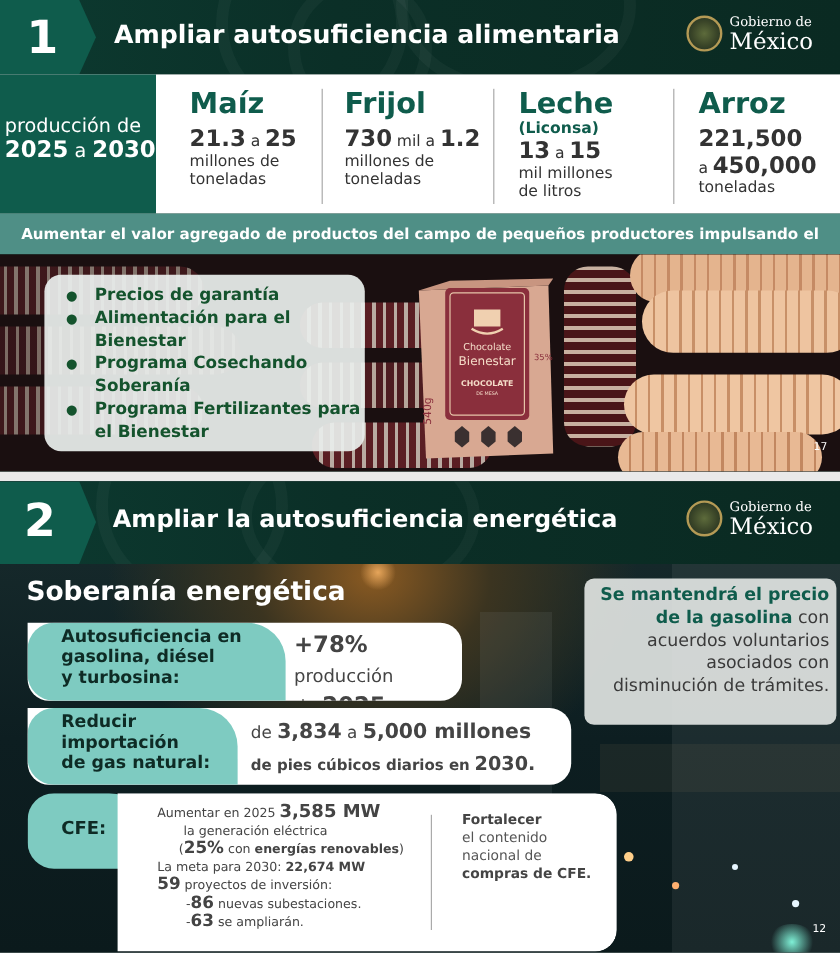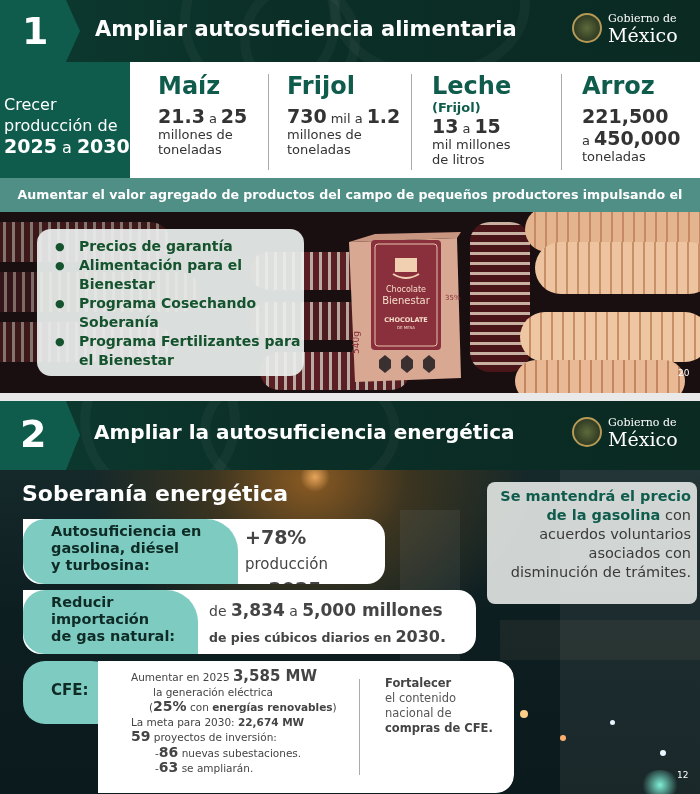--- a/index.html
+++ b/index.html
@@ -90,21 +90,20 @@
     <div class="hdr-title">Ampliar autosuficiencia alimentaria</div>
     <div class="gob">
       <div class="seal"></div>
       <div class="g1">Gobierno de</div>
       <div class="g2">México</div>
     </div>
   </div>
 
   <div class="stats">
     <div class="lead">
-      <div>Crecer</div>
       <div>producción de</div>
       <div><b>2025</b> <span>a</span> <b>2030</b></div>
     </div>
 
     <div class="col" style="left:158px;">
       <div class="name">Maíz</div>
       <div class="val">
         <div><span class="big">21.3</span> <span class="small">a</span> <span class="big">25</span></div>
         <div class="small">millones de</div>
         <div class="small">toneladas</div>
@@ -117,21 +116,21 @@
       <div class="val">
         <div><span class="big">730</span> <span class="small">mil a</span> <span class="big">1.2</span></div>
         <div class="small">millones de</div>
         <div class="small">toneladas</div>
       </div>
     </div>
     <div class="vsep" style="left:411px;"></div>
 
     <div class="col" style="left:432px;">
       <div class="name">Leche</div>
-      <div class="sub">(Frijol)</div>
+      <div class="sub">(Liconsa)</div>
       <div class="val" style="margin-top:0;">
         <div><span class="big">13</span> <span class="small">a</span> <span class="big">15</span></div>
         <div class="small">mil millones</div>
         <div class="small">de litros</div>
       </div>
     </div>
     <div class="vsep" style="left:561px;"></div>
 
     <div class="col" style="left:582px;">
       <div class="name">Arroz</div>
@@ -182,21 +181,21 @@
       <text x="61" y="94" font-size="6.5" fill="#f4dcc8" text-anchor="middle" font-weight="bold" font-family="DejaVu Sans, sans-serif">CHOCOLATE</text>
       <text x="61" y="101" font-size="4" fill="#f4dcc8" text-anchor="middle" font-family="DejaVu Sans, sans-serif">DE MESA</text>
       <text x="14" y="126" font-size="9" fill="#8a2f3c" font-family="DejaVu Sans, sans-serif" transform="rotate(-90 14 126)">540g</text>
       <text x="100" y="72" font-size="7" fill="#8a2f3c" font-family="DejaVu Sans, sans-serif">35%</text>
       <polygon points="34,132 40,127 46,132 46,140 40,145 34,140" fill="#3a3030"></polygon>
       <polygon points="56,132 62,127 68,132 68,140 62,145 56,140" fill="#3a3030"></polygon>
       <polygon points="78,132 84,127 90,132 90,140 84,145 78,140" fill="#3a3030"></polygon>
     </svg>
   </div>
 
-  <div class="page-num" style="left:678px;top:368px;">20</div>
+  <div class="page-num" style="left:678px;top:368px;">17</div>
 </div>
 
 <div class="slide2">
   <div class="hdr2">
     <div class="swirl" style="position:absolute;left:80px;top:-60px;width:160px;height:160px;border-radius:50%;border:10px solid rgba(255,255,255,0.035);"></div>
     <div class="swirl" style="position:absolute;left:200px;top:-40px;width:200px;height:140px;border-radius:50%;border:10px solid rgba(255,255,255,0.035);"></div>
     <div class="num-tab2">2</div>
     <div class="hdr2-title">Ampliar la autosuficiencia energética</div>
     <div class="gob" style="top:13px;">
       <div class="seal"></div>

